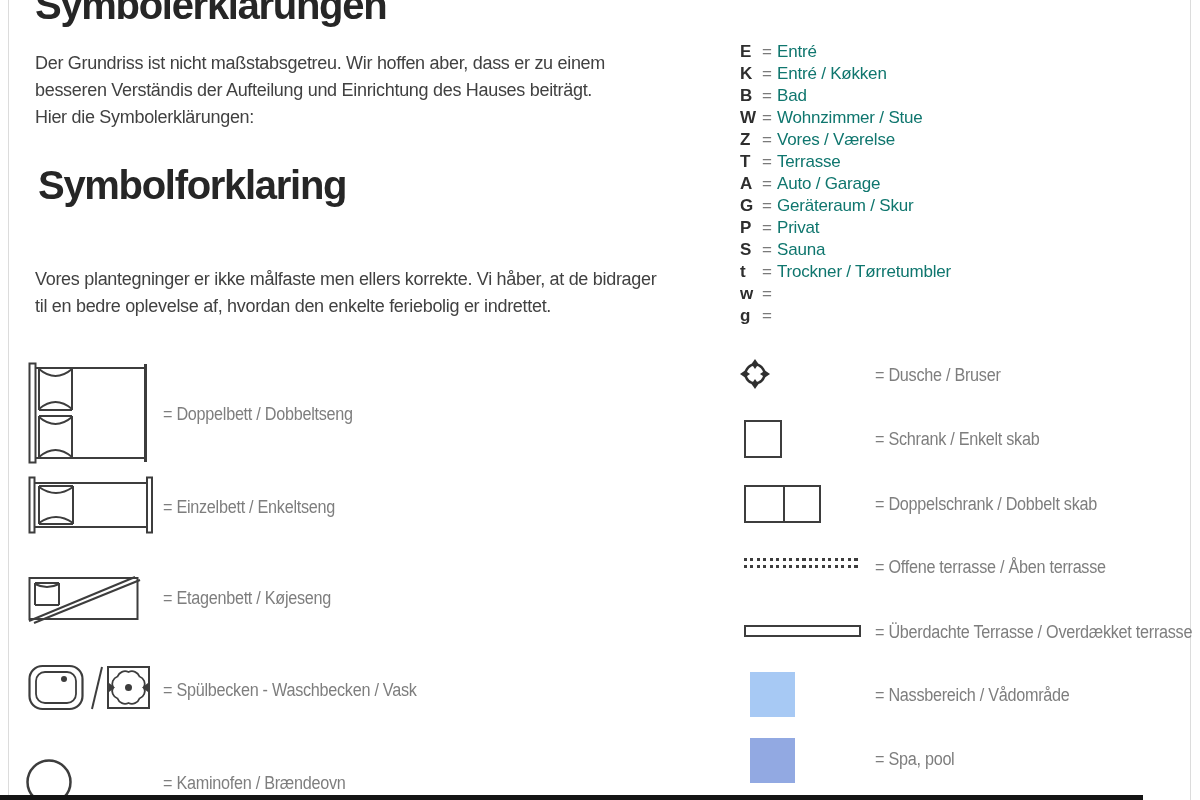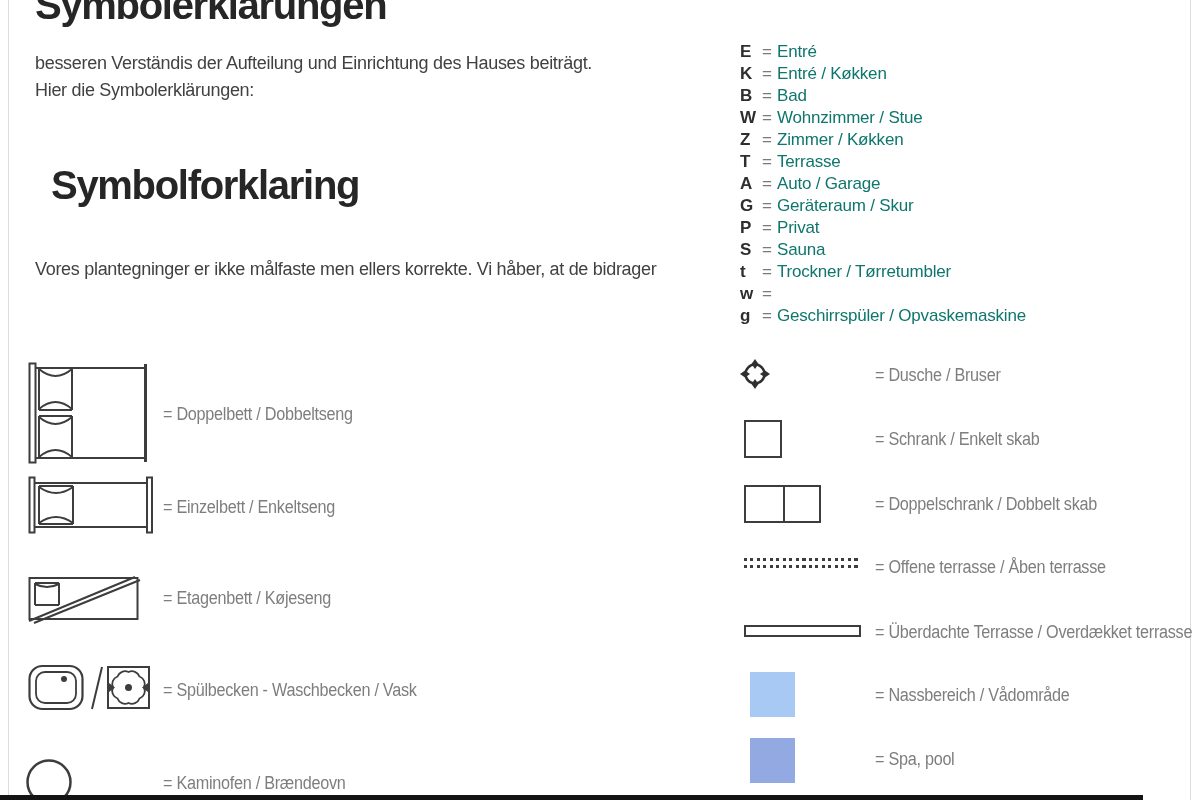--- a/index.html
+++ b/index.html
@@ -26,28 +26,30 @@
 </head>
 <body>
 
 <div class="edge-line" style="left:8px"></div>
 <div class="edge-line" style="left:1190px"></div>
 <div class="bottom-bar"></div>
 
 <h1 class="title abs" style="left:35px;top:-15px">Symbolerklärungen</h1>
 
 <div class="para abs" style="left:35px;top:50px">
+  <div>Der Grundriss ist nicht maßstabsgetreu. Wir hoffen aber, dass er zu einem</div>
   <div>besseren Verständis der Aufteilung und Einrichtung des Hauses beiträgt.</div>
   <div>Hier die Symbolerklärungen:</div>
 </div>
 
-<h1 class="title abs" style="left:51px;top:165px">Symbolforklaring</h1>
-
-<div class="para abs" style="left:35px;top:256px">
+<h1 class="title abs" style="left:38px;top:165px">Symbolforklaring</h1>
+
+<div class="para abs" style="left:35px;top:266px">
   <div>Vores plantegninger er ikke målfaste men ellers korrekte. Vi håber, at de bidrager</div>
+  <div>til en bedre oplevelse af, hvordan den enkelte feriebolig er indrettet.</div>
 </div>
 
 <svg class="abs" style="left:28px;top:362px" width="124" height="102" viewBox="0 0 124 102">
   <g fill="none" stroke="#3d3d3d" stroke-width="2">
     <rect x="1.5" y="1.5" width="6" height="99"></rect>
     <line x1="7" y1="6" x2="118" y2="6"></line>
     <line x1="7" y1="96" x2="118" y2="96"></line>
     <line x1="117.5" y1="2" x2="117.5" y2="100" stroke-width="3"></line>
     <line x1="11" y1="6" x2="11" y2="48"></line>
       <line x1="44" y1="6" x2="44" y2="48"></line>
@@ -132,21 +134,21 @@
     <span class="lbl">Bad</span>
   </div>
   <div class="letter-row">
     <span class="ltr">W</span>
     <span class="eq">=</span>
     <span class="lbl">Wohnzimmer / Stue</span>
   </div>
   <div class="letter-row">
     <span class="ltr">Z</span>
     <span class="eq">=</span>
-    <span class="lbl">Zimmer / Køkken</span>
+    <span class="lbl">Vores / Værelse</span>
   </div>
   <div class="letter-row">
     <span class="ltr">T</span>
     <span class="eq">=</span>
     <span class="lbl">Terrasse</span>
   </div>
   <div class="letter-row">
     <span class="ltr">A</span>
     <span class="eq">=</span>
     <span class="lbl">Auto / Garage</span>
@@ -171,21 +173,20 @@
     <span class="eq">=</span>
     <span class="lbl">Trockner / Tørretumbler</span>
   </div>
   <div class="letter-row">
     <span class="ltr">w</span>
     <span class="eq">=</span>
   </div>
   <div class="letter-row">
     <span class="ltr">g</span>
     <span class="eq">=</span>
-    <span class="lbl">Geschirrspüler / Opvaskemaskine</span>
   </div>
 </div>
 
 <svg class="abs" style="left:739px;top:358px" width="32" height="32" viewBox="0 0 32 32">
   <circle cx="16" cy="16" r="9.5" fill="none" stroke="#2f2f2f" stroke-width="2.5"></circle>
   <g fill="#2f2f2f">
     <polygon points="16,1 19.5,6 16,11 12.5,6"></polygon>
     <polygon points="16,21 19.5,26 16,31 12.5,26"></polygon>
     <polygon points="1,16 6,12.5 11,16 6,19.5"></polygon>
     <polygon points="21,16 26,12.5 31,16 26,19.5"></polygon>

